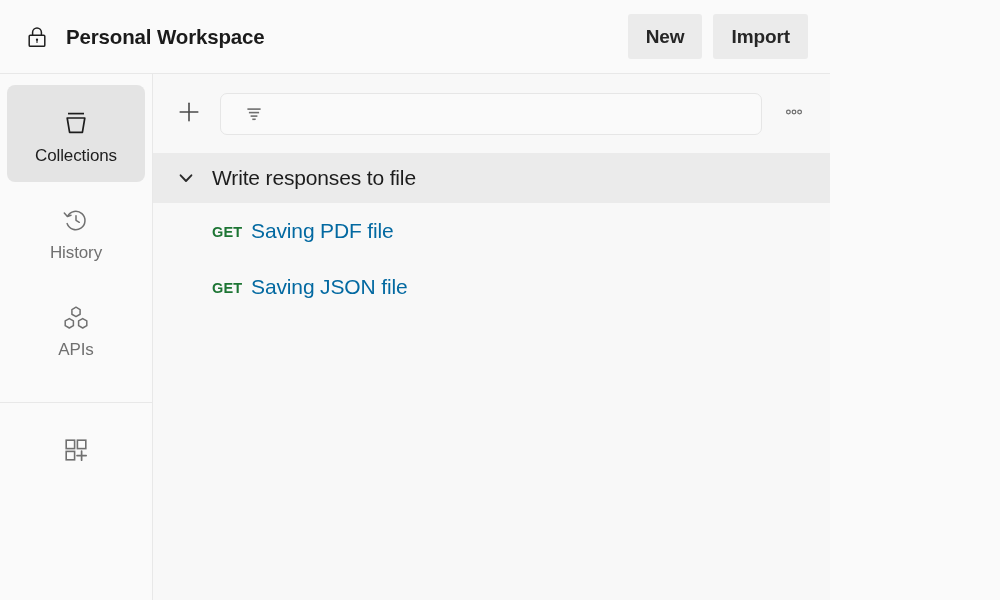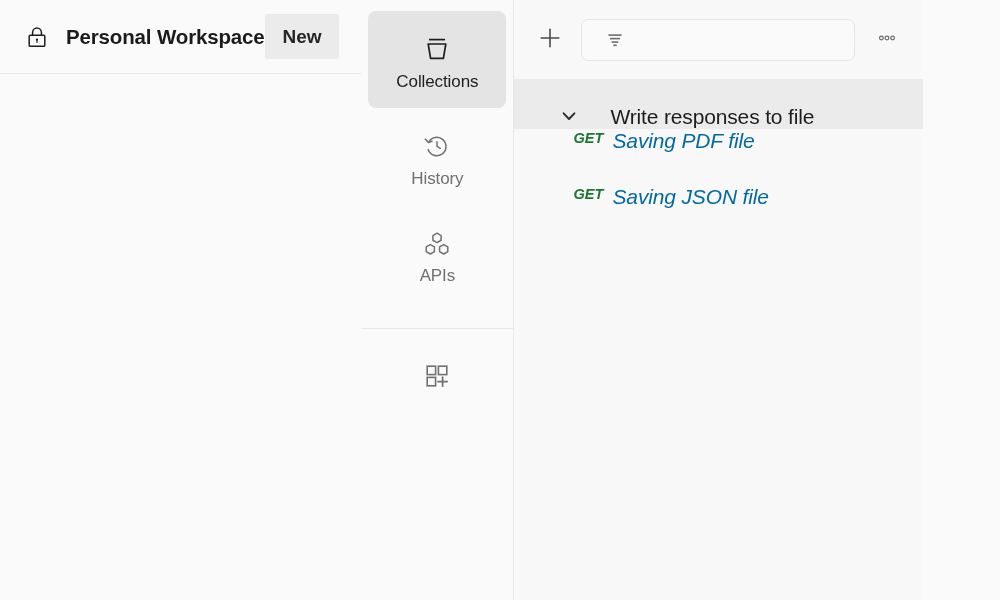--- a/index.html
+++ b/index.html
@@ -14,21 +14,21 @@
     font-family: "Liberation Sans", sans-serif;
     background: #fafafa;
     color: #1f1f1f;
     -webkit-font-smoothing: antialiased;
   }
 
   #app {
     width: 830px;
     height: 600px;
     display: flex;
-    flex-direction: row;
+    flex-direction: column;
     background: #fafafa;
   }
 
   
   .header {
     height: 74px;
     min-height: 74px;
     background: #fafafa;
     border-bottom: 1px solid #e8e8e8;
     display: flex;
@@ -222,24 +222,23 @@
   
   .tree {
     flex: 1 1 auto;
     overflow: hidden;
   }
 
   .collection-row {
     height: 50px;
     background: #ebebeb;
     display: flex;
-    align-items: flex-end;
-    padding-left: 42px;
-    cursor: pointer;
-    gap: 15px;
+    align-items: center;
+    padding-left: 20px;
+    cursor: pointer;
   }
 
   .chevron {
     width: 26px;
     height: 26px;
     display: flex;
     align-items: center;
     justify-content: center;
     flex: 0 0 auto;
   }
@@ -248,23 +247,23 @@
     font-size: 21px;
     color: #1d1d1d;
     margin-left: 13px;
     letter-spacing: -0.15px;
     white-space: nowrap;
   }
 
   .request-row {
     height: 56px;
     display: flex;
+    align-items: center;
     padding-left: 59px;
     cursor: pointer;
-    font-style: italic;
   }
 
   .method {
     font-size: 14.5px;
     font-weight: bold;
     letter-spacing: 0.1px;
     flex: 0 0 auto;
     line-height: 1;
     padding-top: 2px;
   }
@@ -291,20 +290,21 @@
         <circle cx="12" cy="14.6" r="1.15" fill="#1f1f1f"></circle>
         <rect x="11.45" y="14.8" width="1.1" height="3.1" rx="0.5" fill="#1f1f1f"></rect>
       </svg>
     </span>
 
     <span class="ws-title">Personal Workspace</span>
 
     <span class="header-spacer"></span>
 
     <button class="hdr-btn">New</button>
+    <button class="hdr-btn">Import</button>
   </div>
 
   <div class="body-row">
 
     <div class="sidebar">
 
       <div class="side-item active">
         <span class="side-icon">
           <svg width="34" height="32" viewBox="0 0 34 32" fill="none">
             <line x1="9" y1="6.6" x2="25" y2="6.6" stroke="#1d1d1d" stroke-width="1.7" stroke-linecap="butt"></line>

